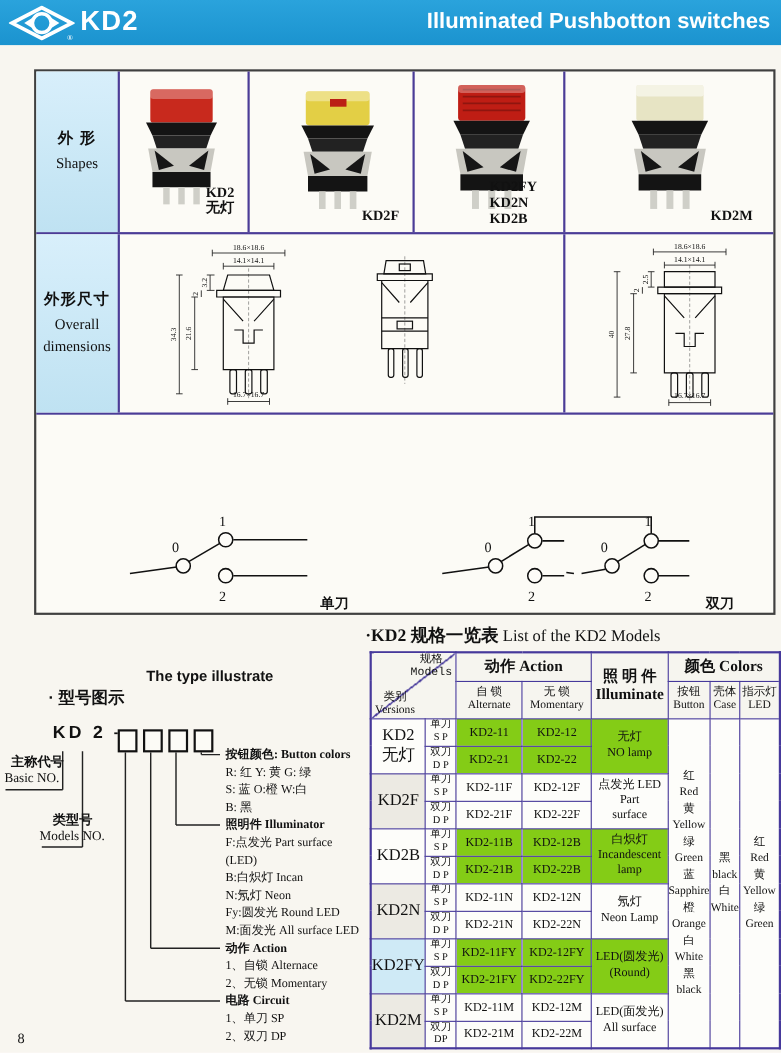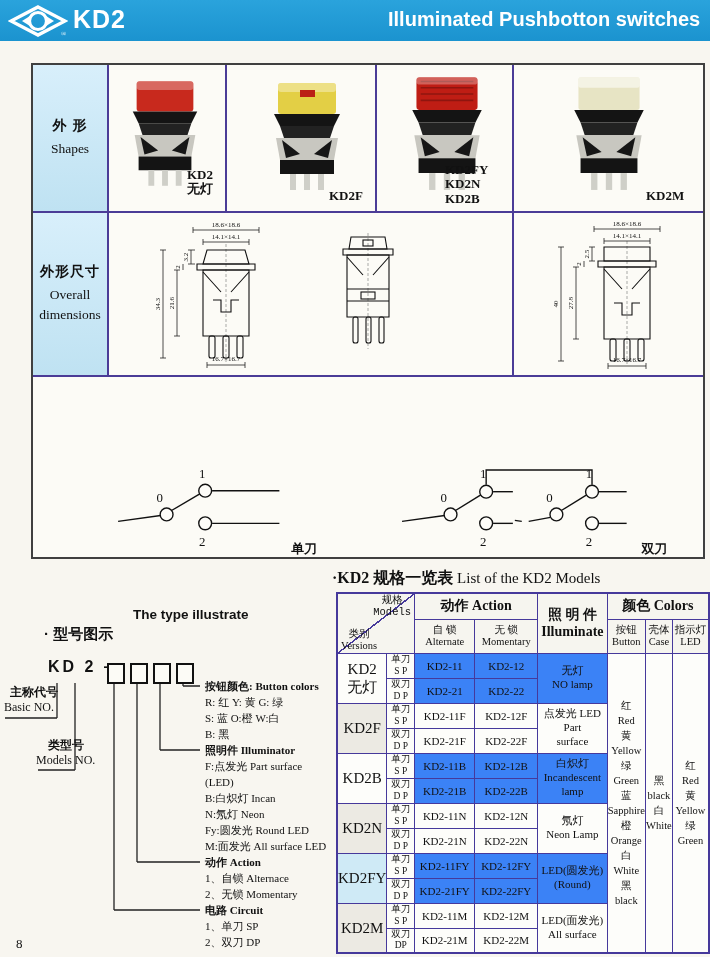--- a/index.html
+++ b/index.html
@@ -57,21 +57,21 @@
   .diag{position:relative;background-color:#f6f5ef;
         background-image:linear-gradient(to bottom right,transparent 49.2%,#46399b 49.2%,#46399b 50.8%,transparent 50.8%);}
   .diag .dt{position:absolute;right:3px;top:1px;font-size:10.5px;line-height:1.1;font-family:Liberation Mono, monospace;}
   .diag .db{position:absolute;left:3px;bottom:1px;font-size:10.5px;line-height:1.1;text-align:center;}
   .ver{font-size:15px;line-height:1.2;background:#fdfdfa;}
   .v1,.v3,.v5{background:#eceae3;}
   .v4{background:#cfeaf6;}
   .pole{font-size:9.5px;line-height:1.2;background:#fdfdfa;}
   .mdl{font-size:11px;background:#fdfdfa;}
   .ill{font-size:11px;line-height:1.25;background:#fdfdfa;}
-  .sh{background:#3b82f6;}
+  .sh{background:#84cc16;}
   .ccol{font-size:10.5px;line-height:1.43;background:#fdfdfa;vertical-align:middle;}
   #page-num{left:16px;top:936px;font-size:13px;}
 </style>
 </head>
 <body>
 
 <div id="page">
 
   <div id="hdr" class="abs">
     <svg class="abs" style="left:8px;top:5px" width="60" height="32" viewBox="0 0 60 32">

